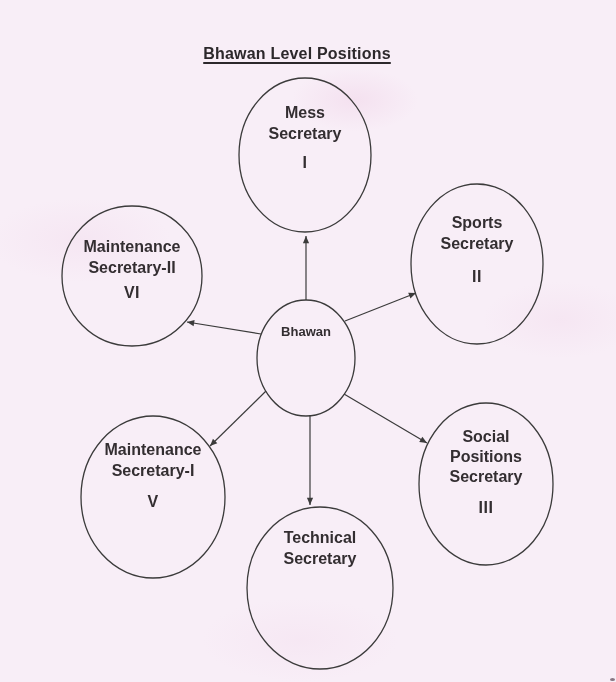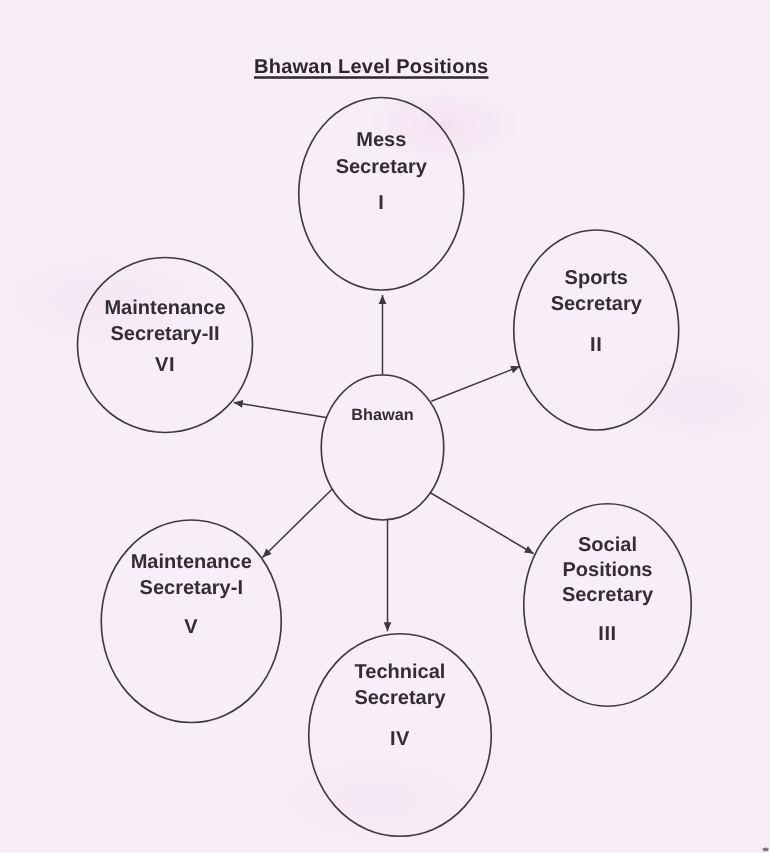--- a/index.html
+++ b/index.html
@@ -95,21 +95,20 @@
   <div class="node tight" style="left:416px;top:427px;">
     <div>Social</div>
     <div>Positions</div>
     <div>Secretary</div>
     <div class="numeral" style="margin-top:11px;">III</div>
   </div>
 
   <div class="node" style="left:250px;top:527px;">
     <div>Technical</div>
     <div>Secretary</div>
-    <div class="numeral" style="margin-top:12px;">IV</div>
   </div>
 
   <div class="node" style="left:83px;top:439px;">
     <div>Maintenance</div>
     <div>Secretary-I</div>
     <div class="numeral" style="margin-top:10px;">V</div>
   </div>
 
   <div class="node" style="left:62px;top:236px;">
     <div>Maintenance</div>

